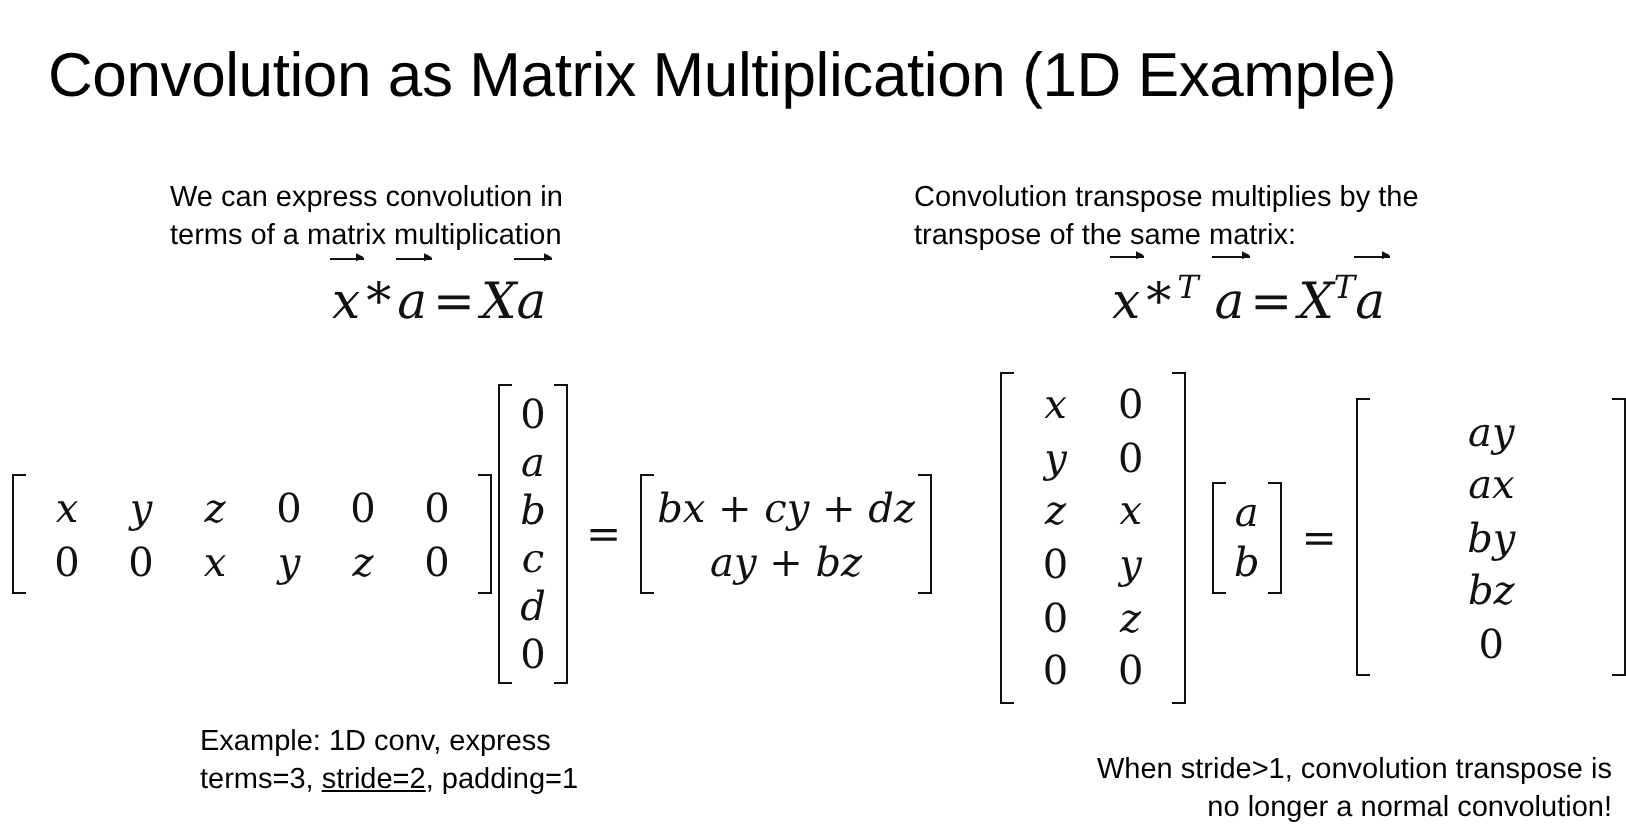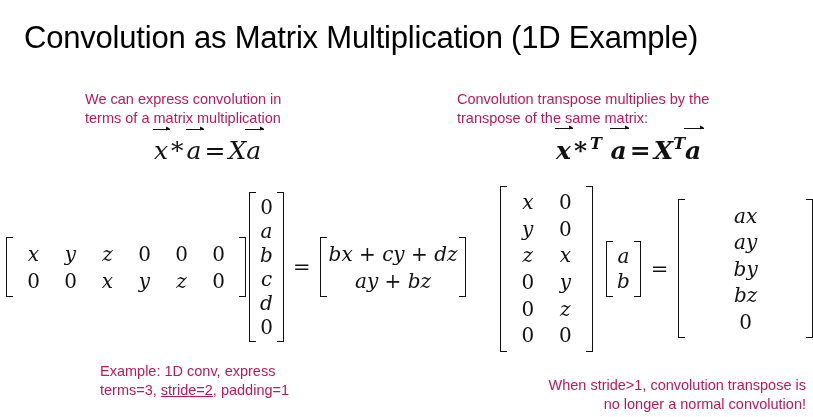--- a/index.html
+++ b/index.html
@@ -32,21 +32,21 @@
     letter-spacing: -0.2px;
     white-space: nowrap;
     color: #000;
   }
 
   
   .prose {
     position: absolute;
     font-size: 14.5px;
     line-height: 19px;
-    color: #be185d;
+    color: #000000;
   }
   .prose-left-top  { left: 85px;  top: 90px;  width: 300px; }
   .prose-right-top { left: 457px; top: 90px;  width: 340px; }
   .prose-left-bot  { left: 100px; top: 362px; width: 300px; }
   .prose-right-bot { left: 466px; top: 376px; width: 340px; text-align: right; }
 
   .u-underline { text-decoration: underline; }
 
   
   .math {
@@ -89,22 +89,22 @@
     vertical-align: 0.62em;
     font-style: italic;
   }
 
   
   .display-eq {
     position: absolute;
     font-size: 25px;
     white-space: nowrap;
   }
-  .eq-left  { left: 154px; top: 136px; }
-  .eq-right { left: 556px; top: 134px; font-weight: bold; }
+  .eq-left  { left: 166px; top: 136px; }
+  .eq-right { left: 556px; top: 134px; }
   .display-eq .op { font-style: normal; padding: 0 3px; }
 
   
   .bracket {
     display: inline-block;
     position: relative;
     padding: 3px 9px;
     vertical-align: middle;
   }
   .bracket::before,
@@ -323,24 +323,24 @@
       </tbody>
         </table>
     </span>
 
     <span class="eqsign">=</span>
 
     <span class="bracket">
       <table class="mat mat-r">
         <tbody>
             <tr>
+              <td>ay</td>
+            </tr>
+        <tr>
               <td>ax</td>
-            </tr>
-        <tr>
-              <td>ay</td>
             </tr>
         <tr>
               <td>by</td>
             </tr>
         <tr>
               <td>bz</td>
             </tr>
         <tr>
               <td class="math-up">0</td>
             </tr>

